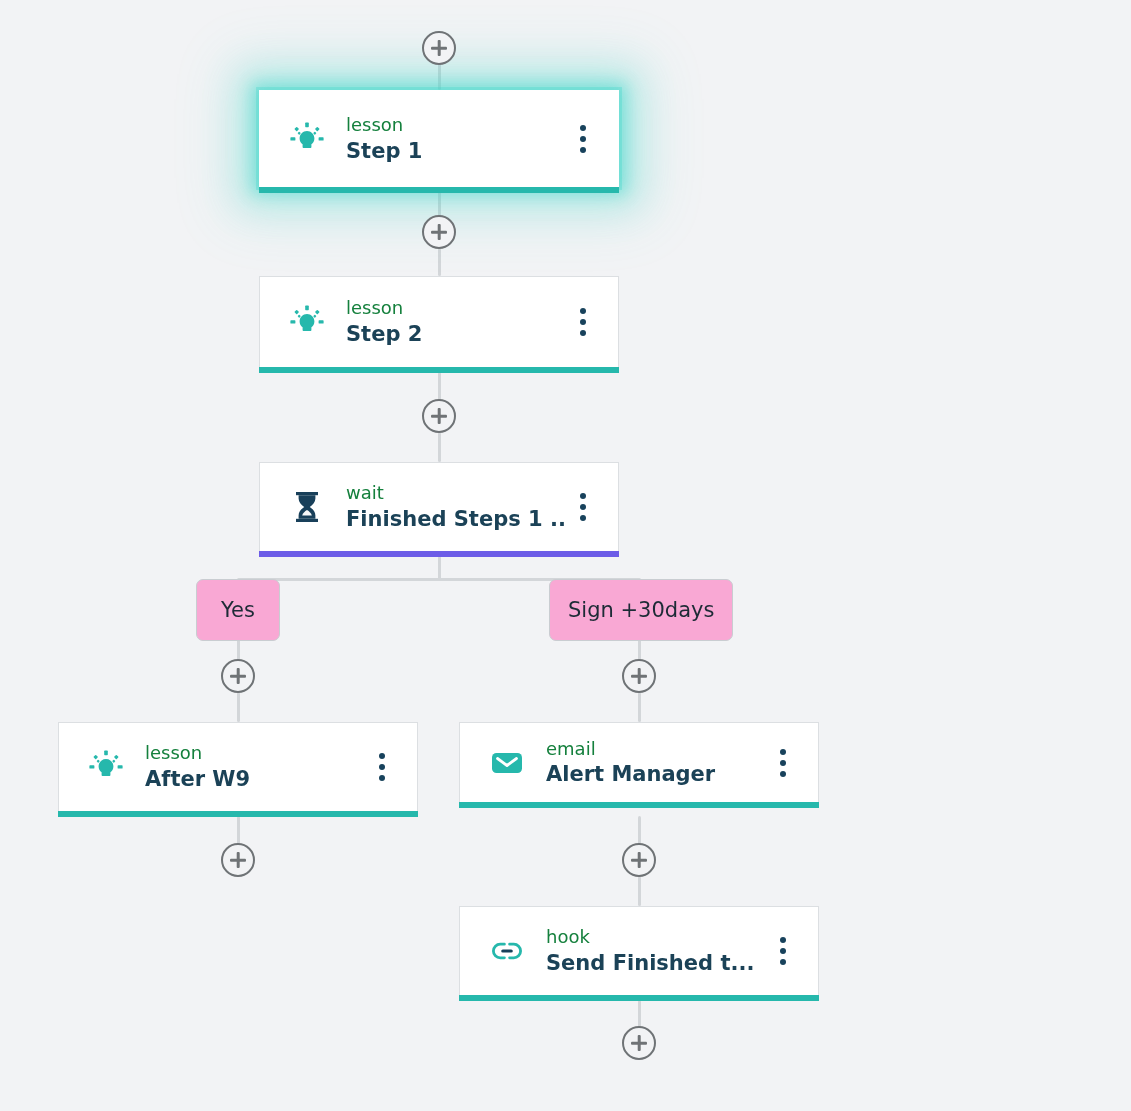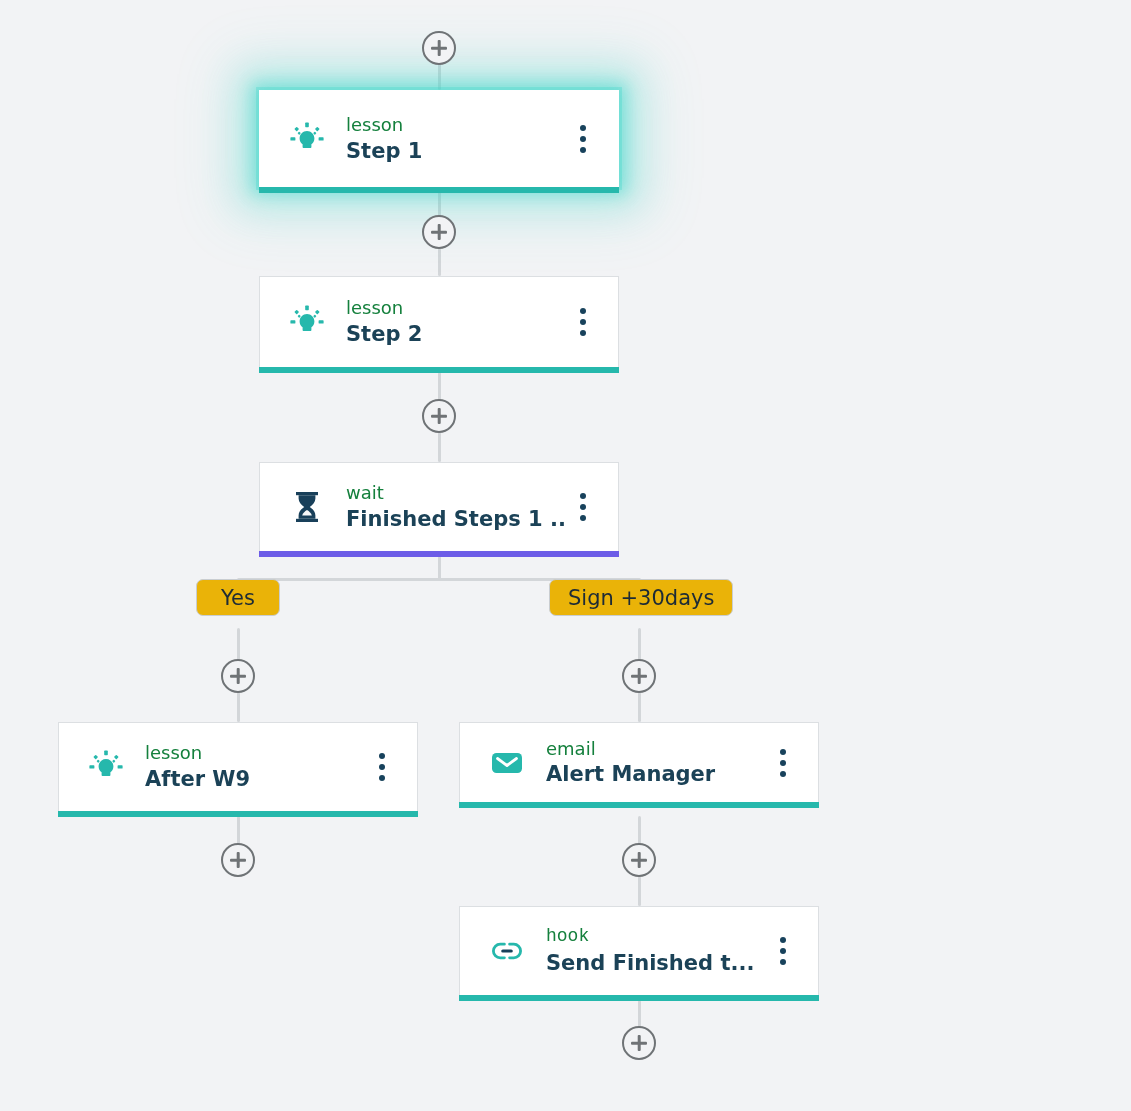--- a/index.html
+++ b/index.html
@@ -134,22 +134,22 @@
     width: 6px;
     height: 6px;
     border-radius: 50%;
     background: #18425c;
   }
 
   
   .branch-label {
     position: absolute;
     box-sizing: border-box;
-    height: 37px;
-    background: #eab308;
+    height: 62px;
+    background: #f9a8d4;
     border: 1.5px solid #c9cdd1;
     border-radius: 7px;
     display: flex;
     align-items: center;
     justify-content: center;
     padding: 0 18px;
     font-size: 21px;
     color: #1d2b36;
     white-space: nowrap;
     cursor: pointer;
@@ -335,21 +335,21 @@
     <span class="node-icon">
       <svg width="40" height="40" viewBox="0 0 40 40">
         <g fill="none" stroke="#26b8ac" stroke-width="2.8" stroke-linecap="round">
           <path d="M17.4 13.2h-4.2a6.8 6.8 0 0 0 0 13.6h4.2"></path>
           <path d="M22.6 13.2h4.2a6.8 6.8 0 0 1 0 13.6h-4.2"></path>
         </g>
         <rect x="14.2" y="18.4" width="11.6" height="3.2" rx="1.6" fill="#17405a"></rect>
       </svg>
     </span>
     <span class="node-text">
-      <span class="node-kind" style="display:block;font-family:Liberation Mono, monospace;">hook</span>
+      <span class="node-kind" style="display:block;">hook</span>
       <span class="node-title" style="display:block;">Send Finished t...</span>
     </span>
     <span class="node-menu">
       <i></i>
         <i></i>
         <i></i>
     </span>
     <span class="accent" style="background:#26b8ac;"></span>
   </div>
 

